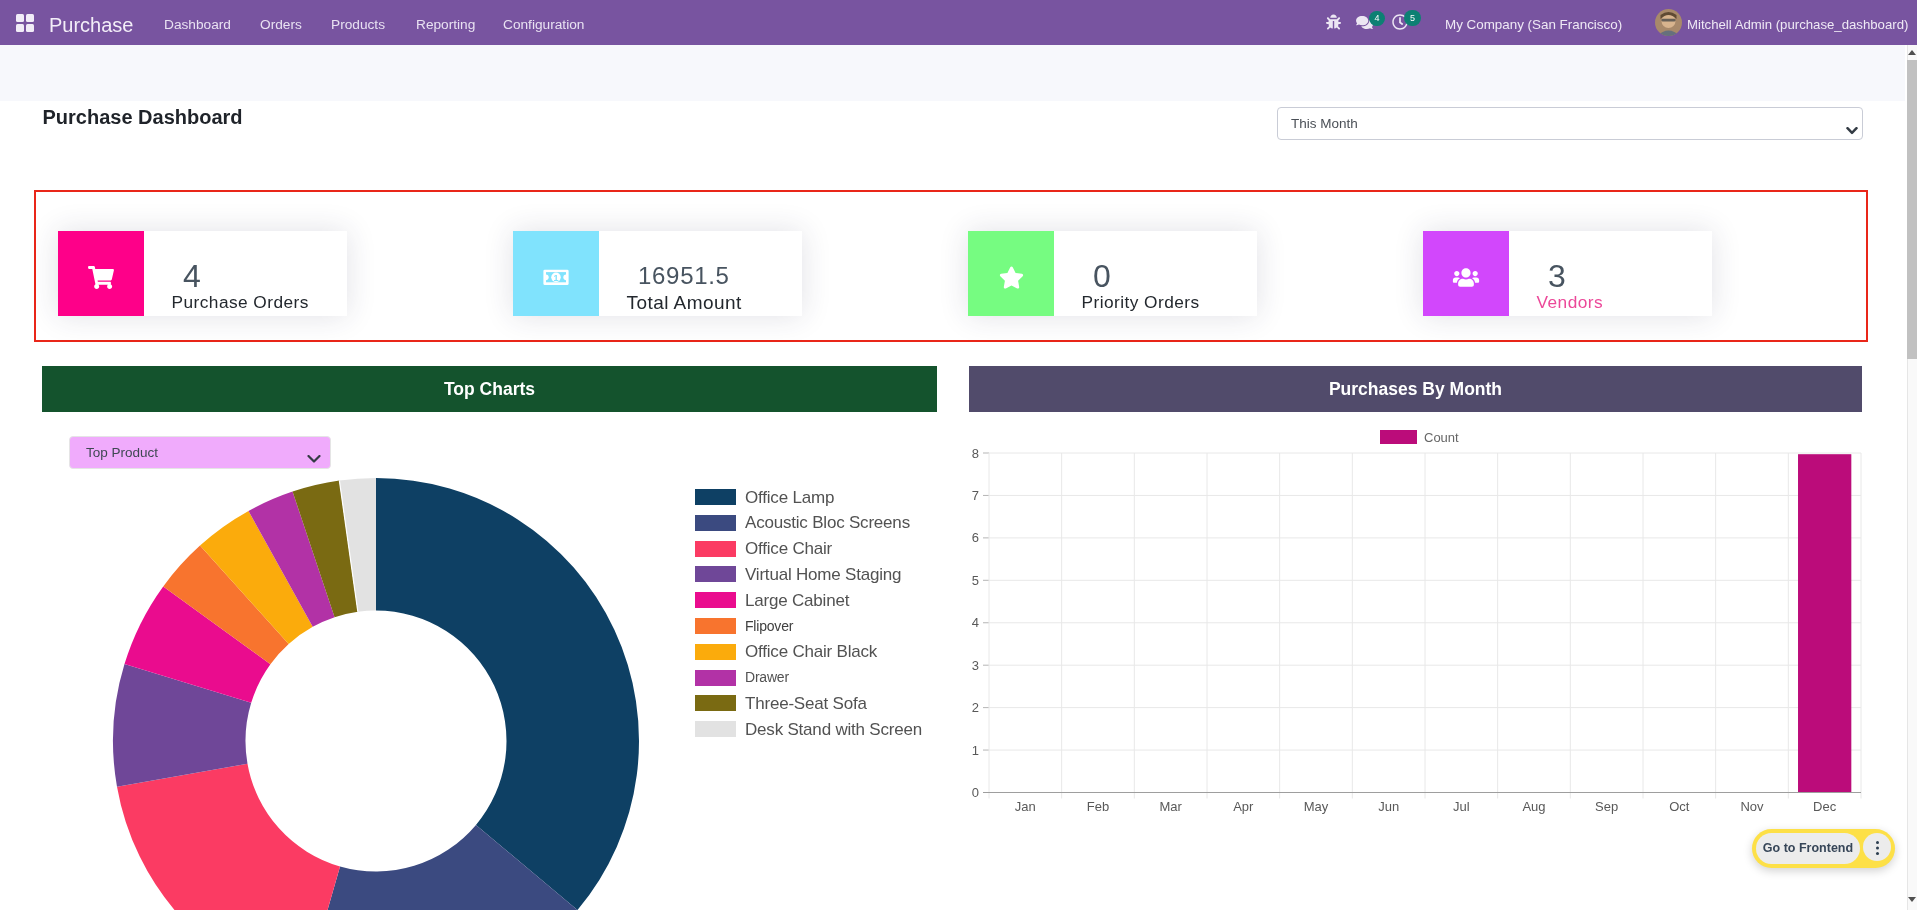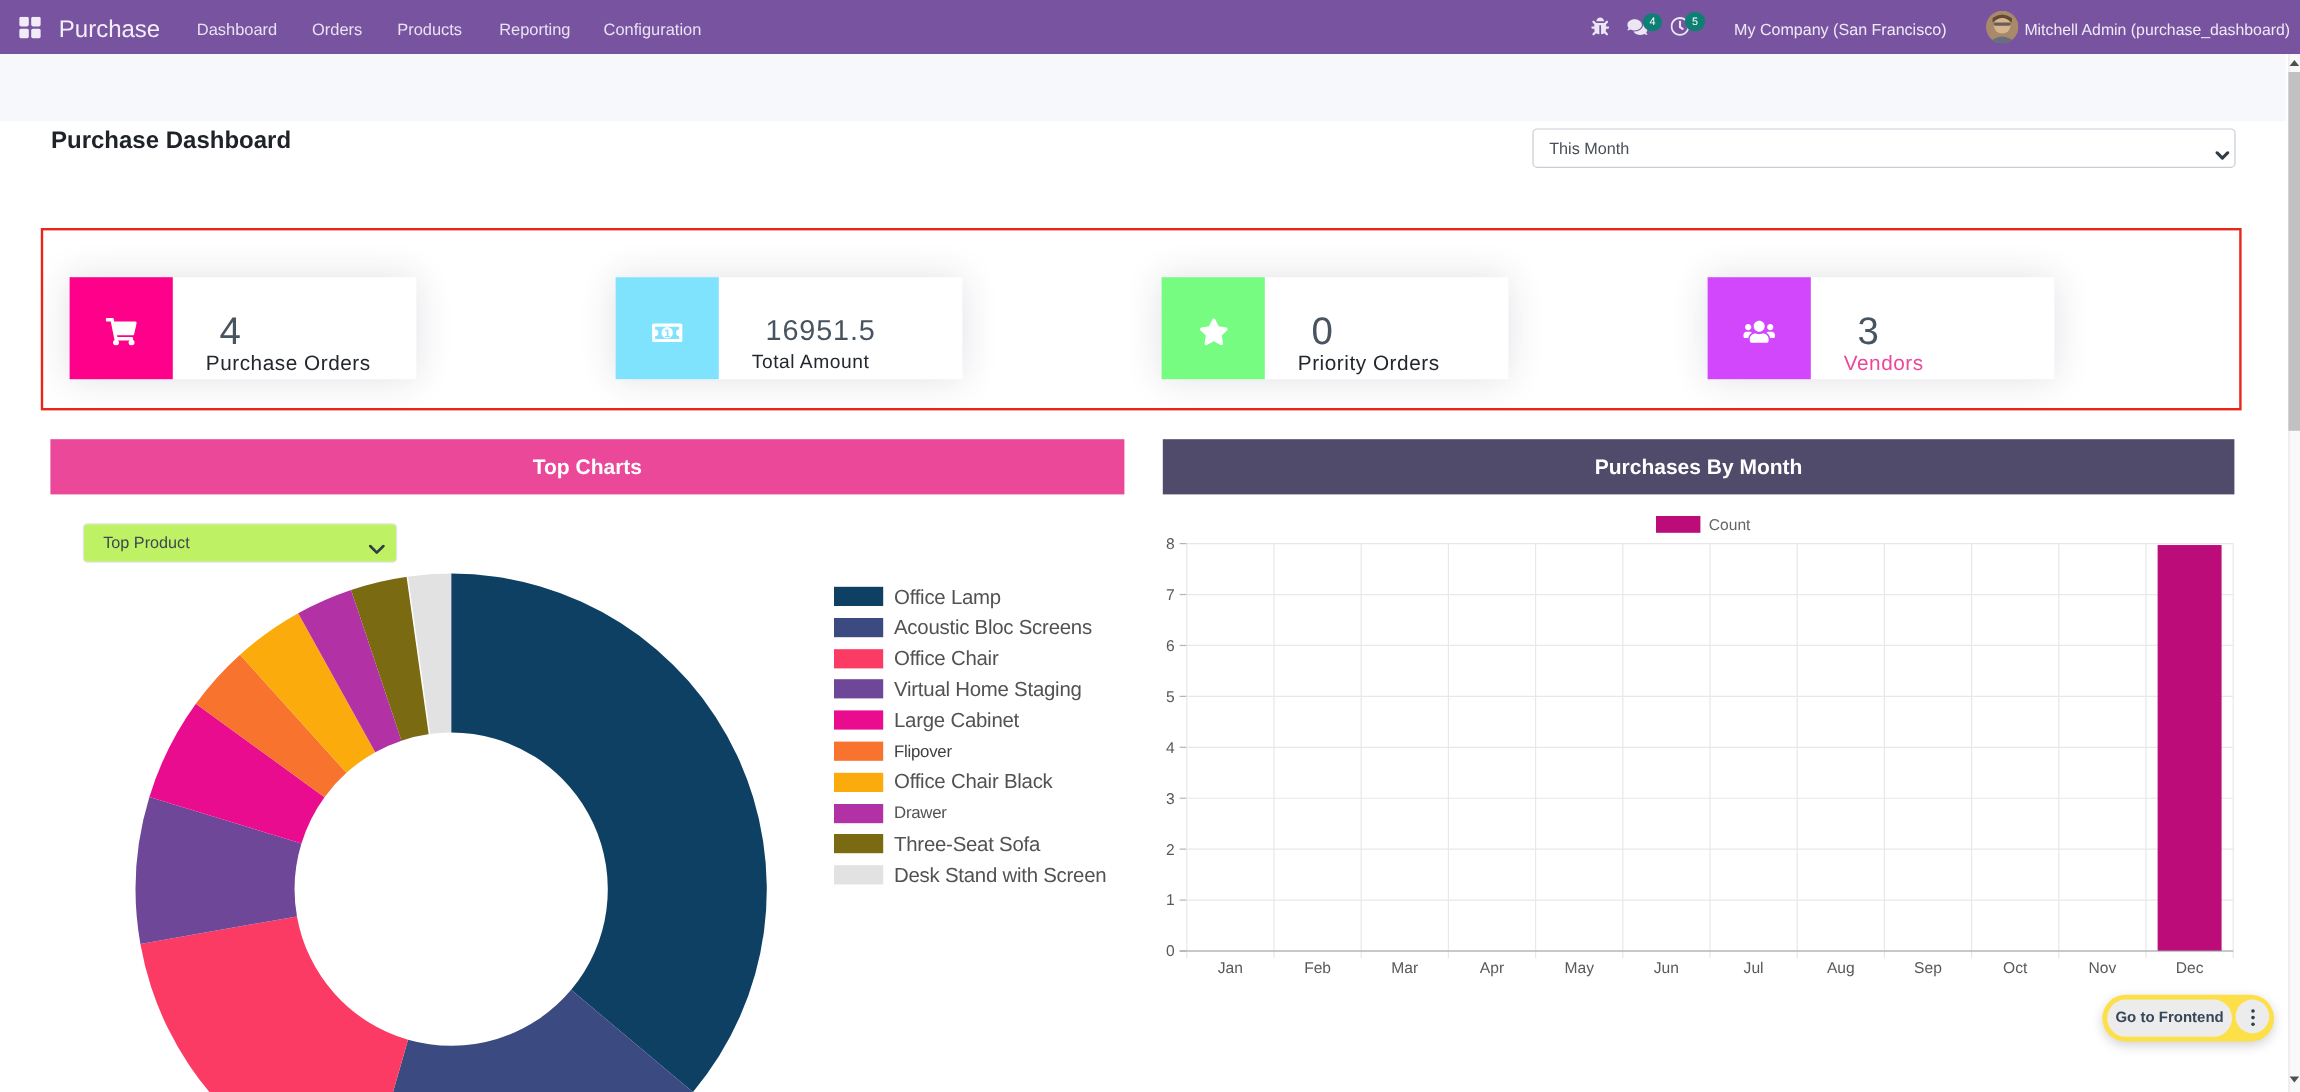--- a/index.html
+++ b/index.html
@@ -76,43 +76,43 @@
           <g clip-path="url(#mc)">
             <rect x="5.5" y="13" width="29" height="15" fill="#80e3fd"></rect>
             <circle cx="5.5" cy="20.5" r="4" fill="#fff"></circle>
             <circle cx="34.5" cy="20.5" r="4" fill="#fff"></circle>
           </g>
           <circle cx="20" cy="20.5" r="6.8" fill="#fff"></circle>
           <text x="20" y="25.2" font-size="13" font-weight="bold" fill="#80e3fd" text-anchor="middle" font-family="Liberation Sans, sans-serif">1</text>
         </svg></div>
     </div>
 <div style="position:absolute;left:125px;top:28.6px;font-size:24px;line-height:32px;letter-spacing:0.7px;color:#485460">16951.5</div>
-<div style="position:absolute;left:113.5px;top:63.3px;font-size:16px;line-height:17.3px;letter-spacing:0.45px;color:#23282e">Total Amount</div>
+<div style="position:absolute;left:113.5px;top:63.3px;font-size:19px;line-height:17.3px;letter-spacing:0.45px;color:#23282e">Total Amount</div>
 </div>
 <div style="position:absolute;left:968px;top:231px;width:289px;height:85px;background:#fff;box-shadow:0 0 30px rgba(45,45,80,.14)">
 <div style="position:absolute;left:0;top:0;width:86px;height:85px;background:#76fc81;display:flex;align-items:center;justify-content:center">
       <div style="margin-top:11px"><svg width="25" height="23" viewBox="0 0 576 512">
           <path fill="#fff" d="M259.3 17.8L194 150.2 47.9 171.5c-26.2 3.8-36.7 36.1-17.7 54.6l105.7 103-25 145.5c-4.5 26.3 23.2 46 46.4 33.7L288 439.6l130.7 68.7c23.2 12.2 50.9-7.4 46.4-33.7l-25-145.5 105.7-103c19-18.5 8.5-50.8-17.7-54.6L382 150.2 316.7 17.8c-11.7-23.6-45.6-23.9-57.4 0z"></path>
         </svg></div>
     </div>
 <div style="position:absolute;left:125px;top:28.6px;font-size:32px;line-height:32px;letter-spacing:0.7px;color:#485460">0</div>
 <div style="position:absolute;left:113.5px;top:63.3px;font-size:17.3px;line-height:17.3px;letter-spacing:0.45px;color:#23282e">Priority Orders</div>
 </div>
 <div style="position:absolute;left:1423px;top:231px;width:289px;height:85px;background:#fff;box-shadow:0 0 30px rgba(45,45,80,.14)">
 <div style="position:absolute;left:0;top:0;width:86px;height:85px;background:#d247fc;display:flex;align-items:center;justify-content:center">
       <div style="margin-top:11px"><svg width="28" height="21" viewBox="0 0 640 512">
           <path fill="#fff" d="M96 224c35.3 0 64-28.7 64-64s-28.7-64-64-64-64 28.7-64 64 28.7 64 64 64zm448 0c35.3 0 64-28.7 64-64s-28.7-64-64-64-64 28.7-64 64 28.7 64 64 64zm32 32h-64c-17.6 0-33.5 7.1-45.1 18.6 40.3 22.1 68.9 62 75.1 109.4h66c17.7 0 32-14.3 32-32v-32c0-35.3-28.7-64-64-64zm-256 0c61.9 0 112-50.1 112-112S381.9 32 320 32 208 82.1 208 144s50.1 112 112 112zm76.8 32h-8.3c-20.8 10-43.9 16-68.5 16s-47.6-6-68.5-16h-8.3C179.6 288 128 339.6 128 403.2V432c0 26.5 21.5 48 48 48h288c26.5 0 48-21.5 48-48v-28.8c0-63.6-51.6-115.2-115.2-115.2zm-223.7-13.4C161.5 263.1 145.6 256 128 256H64c-35.3 0-64 28.7-64 64v32c0 17.7 14.3 32 32 32h65.9c6.3-47.4 34.9-87.3 75.2-109.4z"></path>
         </svg></div>
     </div>
 <div style="position:absolute;left:125px;top:28.6px;font-size:32px;line-height:32px;letter-spacing:0.7px;color:#485460">3</div>
 <div style="position:absolute;left:113.5px;top:63.3px;font-size:17.3px;line-height:17.3px;letter-spacing:0.45px;color:#ec4899">Vendors</div>
 </div>
-<div style="position:absolute;left:42px;top:366px;width:895px;height:46px;background:#ec4899;color:#fff;font-weight:bold;font-size:17.5px;text-align:center;line-height:46px">Top Charts</div>
+<div style="position:absolute;left:42px;top:366px;width:895px;height:46px;background:#14532d;color:#fff;font-weight:bold;font-size:17.5px;text-align:center;line-height:46px">Top Charts</div>
 <div style="position:absolute;left:969px;top:366px;width:893px;height:46px;background:#514b6b;color:#fff;font-weight:bold;font-size:17.5px;text-align:center;line-height:46px">Purchases By Month</div>
-<div style="position:absolute;left:69px;top:436px;width:262px;height:33px;background:#bef264;border:1px solid #e5e5e5;border-radius:4px">
+<div style="position:absolute;left:69px;top:436px;width:262px;height:33px;background:#f0abfc;border:1px solid #e5e5e5;border-radius:4px">
 <div style="position:absolute;left:16px;top:0;height:31px;line-height:31px;font-size:13.5px;color:#3e4852">Top Product</div>
 <div style="position:absolute;right:9px;top:12px"><svg width="14" height="8" viewBox="0 0 14 8">
         <path d="M1.5 1 L7 6.5 L12.5 1" fill="none" stroke="#333b44" stroke-width="2.2" stroke-linecap="round" stroke-linejoin="round"></path>
       </svg></div>
 </div>
 <svg style="position:absolute;left:80px;top:450px" width="880" height="460" viewBox="0 0 880 460">
     <path d="M296.00 28.00 A263.0 263.0 0 0 1 497.47 460.05 L395.97 374.88 A130.5 130.5 0 0 0 296.00 160.50 Z" fill="#0e4064"></path>
     <path d="M497.47 460.05 A263.0 263.0 0 0 1 223.51 543.81 L260.03 416.44 A130.5 130.5 0 0 0 395.97 374.88 Z" fill="#3b4a80"></path>
     <path d="M223.51 543.81 A263.0 263.0 0 0 1 37.00 336.67 L167.48 313.66 A130.5 130.5 0 0 0 260.03 416.44 Z" fill="#fb3b63"></path>
     <path d="M37.00 336.67 A263.0 263.0 0 0 1 44.49 214.11 L171.20 252.85 A130.5 130.5 0 0 0 167.48 313.66 Z" fill="#6f4798"></path>

